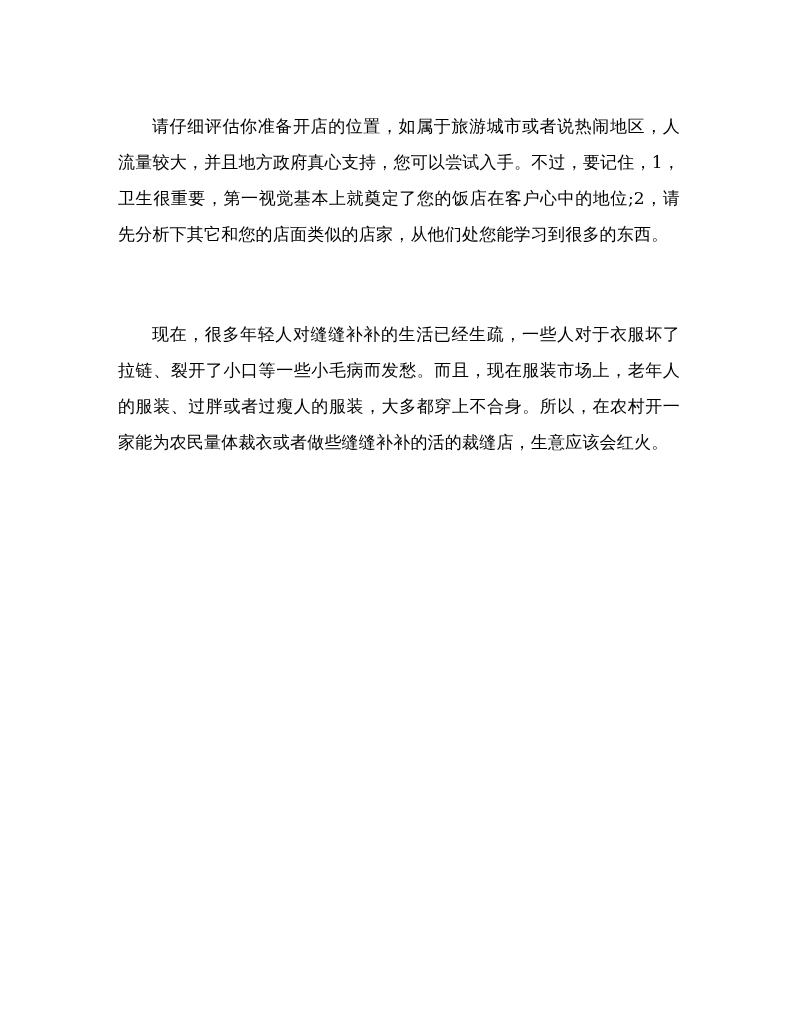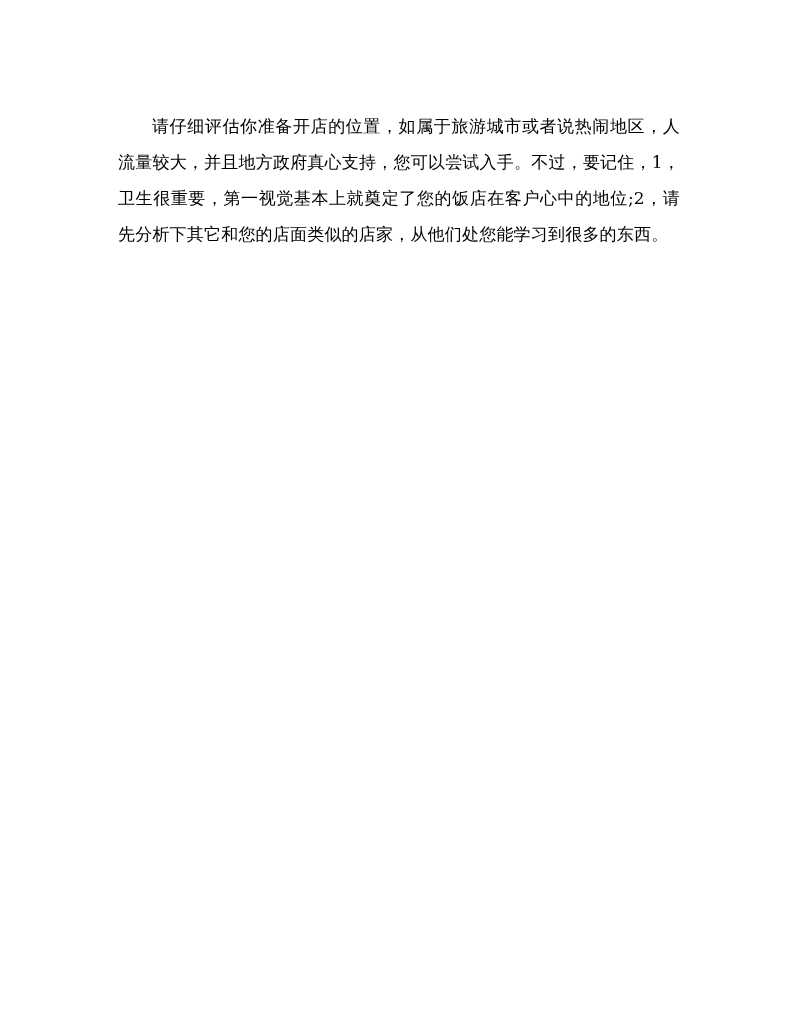--- a/index.html
+++ b/index.html
@@ -55,15 +55,16 @@
 <div class="page">
   <div class="content">
 
     <p class="para indent">请仔细评估你准备开店的位置，如属于旅游城市或者说热闹地区，人流量较大，并且地方政府真心支持，您可以尝试入手。不过，要记住，1，卫生很重要，第一视觉基本上就奠定了您的饭店在客户心中的地位;2，请先分析下其它和您的店面类似的店家，从他们处您能学习到很多的东西。</p>
 
     <div class="spacer-md"></div>
 
 
     <div class="spacer-md"></div>
 
+    <p class="para indent">现在，很多年轻人对缝缝补补的生活已经生疏，一些人对于衣服坏了拉链、裂开了小口等一些小毛病而发愁。而且，现在服装市场上，老年人的服装、过胖或者过瘦人的服装，大多都穿上不合身。所以，在农村开一家能为农民量体裁衣或者做些缝缝补补的活的裁缝店，生意应该会红火。</p>
 
   </div>
 </div>
 
 </body></html>

